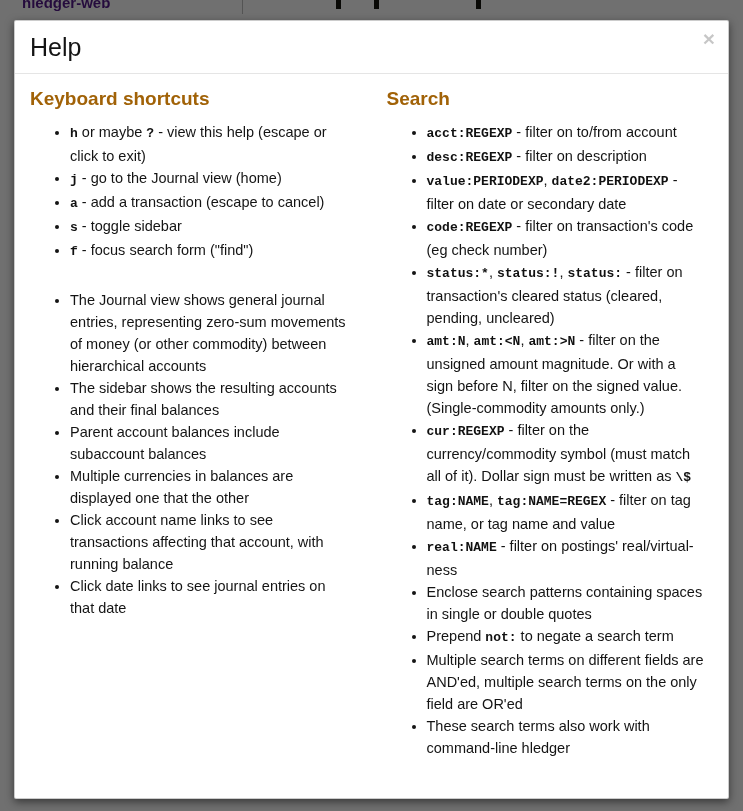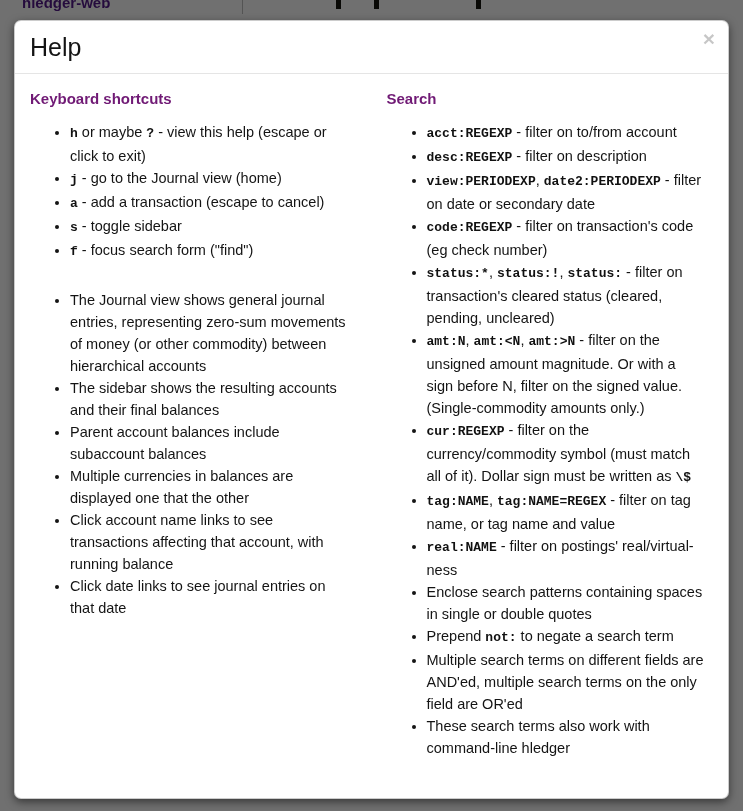--- a/index.html
+++ b/index.html
@@ -37,21 +37,21 @@
     background: rgba(0,0,0,0.56);
     z-index: 10;
   }
 
   
   .modal {
     position: absolute; left: 14px; top: 20px;
     width: 715px; height: 779px;
     background: #ffffff;
     border: 1px solid rgba(0,0,0,0.2);
-    border-radius: 7px;
+    border-radius: 2px;
     box-shadow: 0 3px 9px rgba(0,0,0,0.5);
     z-index: 20;
     overflow: hidden;
   }
   .modal-header {
     position: relative;
     padding: 12px 15px 11px 15px;
     border-bottom: 1px solid #e5e5e5;
   }
   .modal-title {
@@ -67,24 +67,24 @@
   }
   .modal-body {
     display: flex;
     padding: 16px 0 10px 0;
     font-size: 14.5px;
     line-height: 22px;
   }
   .col { width: 50%; padding: 0 15px; }
 
   .section-heading {
-    font-size: 15px; font-weight: bold;
+    font-size: 19px; font-weight: bold;
     line-height: 18px;
     margin: 0 0 13px 0;
-    color: #701a75;
+    color: #a16207;
   }
   .help-list {
     margin: 8px 0 26px 0;
     padding-left: 40px;
     list-style: disc outside;
   }
   .help-list li { padding-right: 8px; }
   code {
     font-family: "Liberation Mono", monospace;
     font-weight: bold;
@@ -128,21 +128,21 @@
           <li>Multiple currencies in balances are displayed one that the other</li>
           <li>Click account name links to see transactions affecting that account, with running balance</li>
           <li>Click date links to see journal entries on that date</li>
         </ul>
       </div>
     <div class="col">
         <h4 class="section-heading">Search</h4>
         <ul class="help-list">
           <li><code>acct:REGEXP</code> - filter on to/from account</li>
           <li><code>desc:REGEXP</code> - filter on description</li>
-          <li><code>view:PERIODEXP</code>, <code>date2:PERIODEXP</code> - filter on date or secondary date</li>
+          <li><code>value:PERIODEXP</code>, <code>date2:PERIODEXP</code> - filter on date or secondary date</li>
           <li><code>code:REGEXP</code> - filter on transaction's code (eg check number)</li>
           <li><code>status:*</code>, <code>status:!</code>, <code>status:</code> - filter on transaction's cleared status (cleared, pending, uncleared)</li>
           <li><code>amt:N</code>, <code>amt:&lt;N</code>, <code>amt:&gt;N</code> - filter on the unsigned amount magnitude. Or with a sign before N, filter on the signed value. (Single-commodity amounts only.)</li>
           <li><code>cur:REGEXP</code> - filter on the currency/commodity symbol (must match all of it). Dollar sign must be written as <code>\$</code></li>
           <li><code>tag:NAME</code>, <code>tag:NAME=REGEX</code> - filter on tag name, or tag name and value</li>
           <li><code>real:NAME</code> - filter on postings' real/virtual-ness</li>
           <li>Enclose search patterns containing spaces in single or double quotes</li>
           <li>Prepend <code>not:</code> to negate a search term</li>
           <li>Multiple search terms on different fields are AND'ed, multiple search terms on the only field are OR'ed</li>
           <li>These search terms also work with command-line hledger</li>

